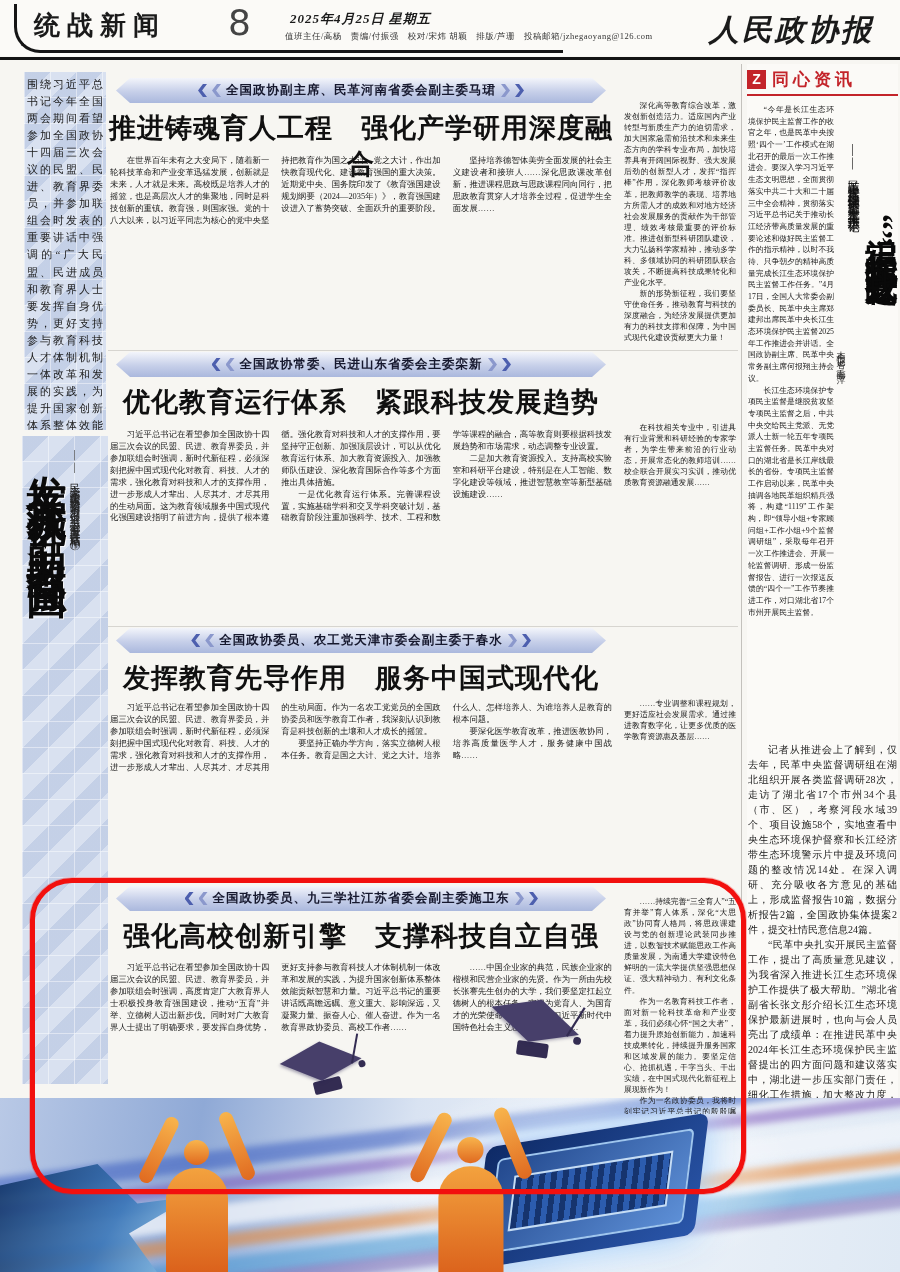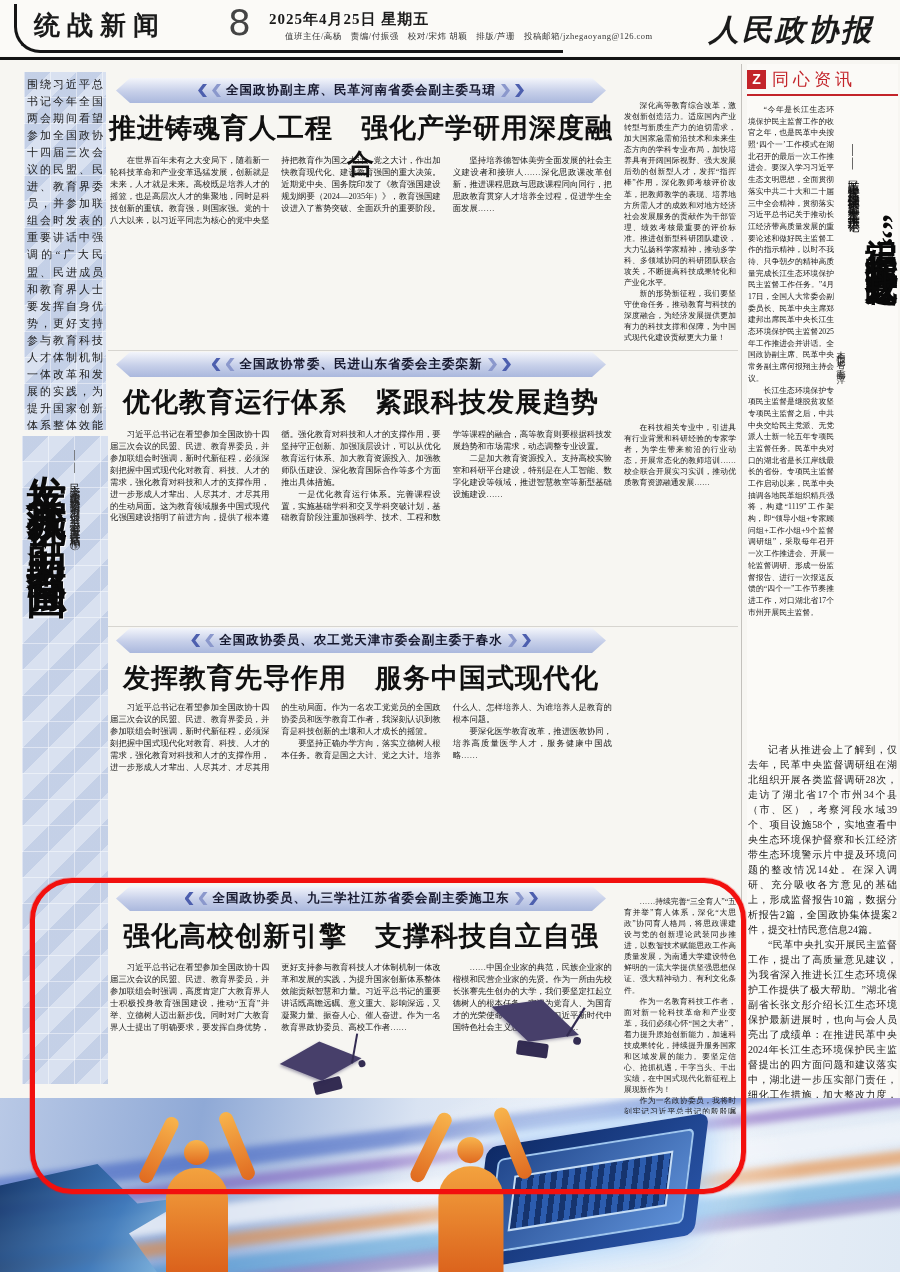--- a/index.html
+++ b/index.html
@@ -5,21 +5,21 @@
   html,body{margin:0;padding:0;background:#888;}
   #page{position:relative;width:900px;height:1272px;margin:0 auto;background:#f7f6f2;
         font-family:"Liberation Serif","DejaVu Serif",serif;color:#1a1a1a;overflow:hidden;}
   
   .hdr{position:absolute;left:0;top:0;right:0;height:56px;background:#fbfaf7;}
   .bracket{position:absolute;left:14px;top:4px;width:546px;height:46px;
            border-left:3px solid #151515;border-bottom:3px solid #151515;border-bottom-left-radius:26px;}
   .section-title{position:absolute;left:34px;top:8px;font-size:26px;font-weight:900;letter-spacing:7px;}
   .page-num{position:absolute;left:228px;top:2px;font-size:36px;font-weight:400;color:#444;
             font-family:"DejaVu Sans","Liberation Sans",sans-serif;}
-  .date-line{position:absolute;left:269px;top:10px;font-size:15px;font-weight:bold;letter-spacing:1px;}
+  .date-line{position:absolute;left:290px;top:10px;font-size:13px;font-weight:bold;letter-spacing:1px;font-style:italic;}
   .staff-line{position:absolute;left:285px;top:31px;font-size:8.5px;color:#333;letter-spacing:.5px;}
   .masthead{position:absolute;right:26px;top:10px;font-size:30px;font-weight:900;font-style:italic;letter-spacing:3px;}
   .hdr-rule{position:absolute;left:0;right:0;top:57px;height:3px;background:#141414;}
   
   .mosaic{background-color:#d9e1f0;background-image:
      linear-gradient(0deg,rgba(255,255,255,.45) 1px,transparent 1px),
      linear-gradient(90deg,rgba(255,255,255,.45) 1px,transparent 1px),
      linear-gradient(135deg,rgba(158,178,214,.35) 25%,transparent 25%,transparent 50%,rgba(158,178,214,.35) 50%,rgba(158,178,214,.35) 75%,transparent 75%);
      background-size:26px 26px,26px 26px,52px 52px;}
   .editor-note{position:absolute;left:24px;top:72px;width:82px;height:358px;padding:4px 3px;
@@ -48,21 +48,21 @@
   .hline{position:absolute;left:108px;width:630px;height:1px;background:#d7d5d0;z-index:1;}
   
   .red-frame{position:absolute;left:30px;top:878px;width:706px;height:306px;border:5px solid #f2100e;
              border-radius:42px;z-index:6;pointer-events:none;box-shadow:0 0 0 1px rgba(242,16,14,.25);}
   
   .vline{position:absolute;left:741px;top:64px;height:1208px;width:1px;background:#c3c1bc;}
   .rail{position:absolute;left:747px;top:64px;width:151px;height:1206px;background:#fbfaf7;}
   .tx-head{position:relative;height:30px;border-bottom:2px solid #c3242a;display:flex;align-items:center;gap:6px;}
   .z-badge{width:19px;height:19px;background:#c3242a;color:#fff;font-weight:900;font-size:14px;
            display:flex;align-items:center;justify-content:center;font-family:"Liberation Sans",sans-serif;}
-  .tx-name{font-size:17px;font-weight:400;color:#c3242a;letter-spacing:4px;text-align:center;}
+  .tx-name{font-size:17px;font-weight:700;color:#c3242a;letter-spacing:4px;text-align:center;}
   .tx-top{position:relative;height:642px;overflow:hidden;}
   .tx-lead{position:absolute;left:1px;top:8px;width:86px;height:630px;font-size:7.8px;line-height:1.5;
            text-align:justify;overflow:hidden;}
   .tx-byline{position:absolute;left:87px;top:248px;writing-mode:vertical-rl;font-size:9px;letter-spacing:3px;color:#222;}
   .tx-sub{position:absolute;left:99px;top:48px;height:586px;writing-mode:vertical-rl;
           font-size:12px;letter-spacing:1.5px;line-height:1.15;color:#111;}
   .tx-title{position:absolute;right:0;top:118px;height:520px;writing-mode:vertical-rl;
             font-size:32px;font-weight:900;line-height:1.05;color:#090909;}
   .tx-body{position:absolute;left:1px;right:1px;top:678px;bottom:4px;font-size:10px;line-height:1.5;
            text-align:justify;overflow:hidden;}
@@ -179,20 +179,23 @@
         <span class="chev c2 r"></span>
           <span class="chev r"></span>
       </div>
       <div class="headline">发挥教育先导作用　服务中国式现代化</div>
       <div class="body" style="top:74px;height:168px">
         <p class="t">习近平总书记在看望参加全国政协十四届三次会议的民盟、民进、教育界委员，并参加联组会时强调，新时代新征程，必须深刻把握中国式现代化对教育、科技、人才的需求，强化教育对科技和人才的支撑作用，进一步形成人才辈出、人尽其才、才尽其用的生动局面。作为一名农工党党员的全国政协委员和医学教育工作者，我深刻认识到教育是科技创新的土壤和人才成长的摇篮。</p>
         <p class="t">要坚持正确办学方向，落实立德树人根本任务。教育是国之大计、党之大计。培养什么人、怎样培养人、为谁培养人是教育的根本问题。</p>
         <p class="t">要深化医学教育改革，推进医教协同，培养高质量医学人才，服务健康中国战略……</p>
       </div>
     </div>
+    <div class="art-side" style="top:70px;height:172px">
+      <p class="t">……专业调整和课程规划，更好适应社会发展需求。通过推进教育数字化，让更多优质的医学教育资源惠及基层……</p>
+    </div>
   </div>
 
   <div class="art" style="top:878px;height:268px">
     <div class="art-main">
       <div class="banner" style="margin-top:8px">
         <span class="chev"></span>
           <span class="chev c2"></span>
         <span class="banner-text">全国政协委员、九三学社江苏省委会副主委施卫东</span>
         <span class="chev c2 r"></span>
           <span class="chev r"></span>

